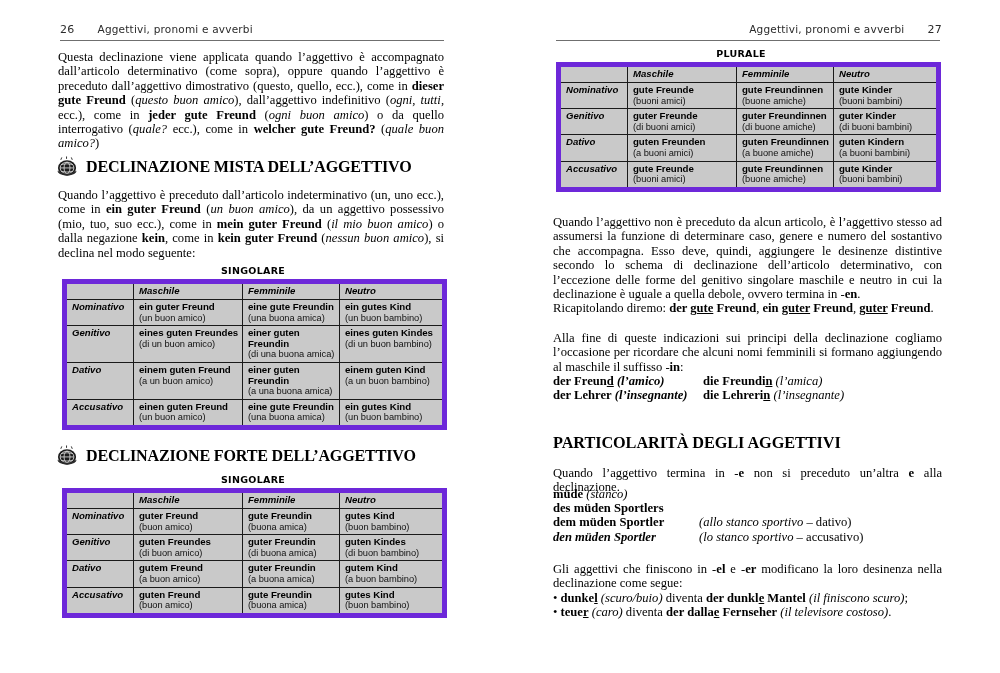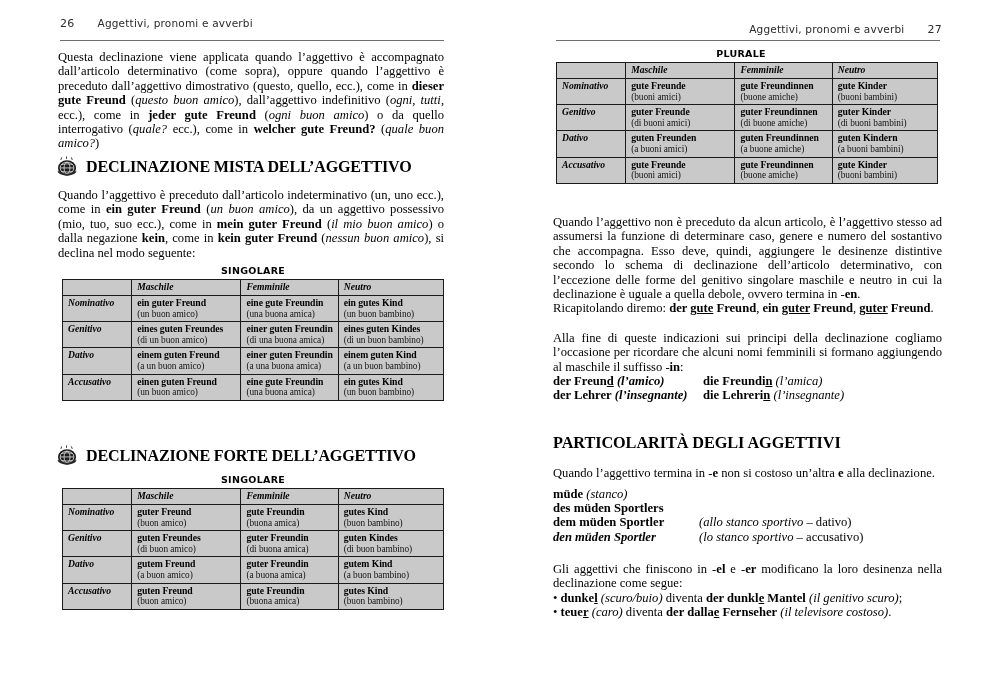--- a/index.html
+++ b/index.html
@@ -87,22 +87,22 @@
     font-family:"DejaVu Sans", sans-serif;
     font-weight:bold;
     font-size:9.5px;
     letter-spacing:.3px;
     text-align:center;
   }
   table.decl{
     border-collapse:collapse;
     table-layout:fixed;
     background:#c9c9c9;
-    font-family:Liberation Serif, serif;
-    border:1px solid #6d28d9;
+    font-family:Liberation Sans, sans-serif;
+    border:5px solid #6d28d9;
   }
   table.decl td{
     border:1px solid #1a1a1a;
     padding:2px 0 2px 5px;
     vertical-align:top;
     line-height:10.6px;
   }
   table.decl tr.hdr td{
     font-size:9.6px;
     font-style:italic;
@@ -127,21 +127,21 @@
   .exrow .rhs{flex:1 1 auto;}
   .bullet{font-size:12.6px;line-height:14.6px;}
 </style>
 </head>
 <body>
 
 <div class="page">
 
   <div>
 
-    <div class="runhead" style="left:60px;top:17px;">
+    <div class="runhead" style="left:60px;top:23px;">
       <span class="pg">26</span>
       <span style="display:inline-block;width:16px;"></span>
       <span>Aggettivi, pronomi e avverbi</span>
     </div>
     <div class="rule" style="left:60px;top:40px;width:384px;"></div>
 
     <div class="col col-left">
 
       <p class="body" style="position:absolute;top:50px;left:0;width:386px;"><span>Questa declinazione viene applicata quando l’aggettivo è accompagnato dall’articolo determinativo (come sopra), oppure quando l’aggettivo è preceduto dall’aggettivo dimostrativo (questo, quello, ecc.), come in </span><span class="b">dieser gute Freund</span><span> (</span><span class="i">questo buon amico</span><span>), dall’aggettivo indefinitivo (</span><span class="i">ogni</span><span>, </span><span class="i">tutti</span><span>, ecc.), come in </span><span class="b">jeder gute Freund</span><span> (</span><span class="i">ogni buon amico</span><span>) o da quello interrogativo (</span><span class="i">quale?</span><span> ecc.), come in </span><span class="b">welcher gute Freund?</span><span> (</span><span class="i">quale buon amico?</span><span>)</span></p>
 
@@ -451,41 +451,41 @@
           <div class="exrow">
             <div class="lhs"><span class="b">der Lehrer</span><span class="b u"></span><span class="i"> (l’insegnante)</span></div>
             <div class="rhs"><span class="b">die Lehreri</span><span class="b u">n</span><span class="i"> (l’insegnante)</span></div>
           </div>
         </div>
 
       <div class="heading-plain" style="position:absolute;top:432px;left:0;">
         <span class="htext">PARTICOLARITÀ DEGLI AGGETTIVI</span>
       </div>
 
-      <p class="body" style="position:absolute;top:466px;left:0;width:389px;"><span>Quando l’aggettivo termina in -</span><span class="b">e</span><span> non si costoso un’altra </span><span class="b">e</span><span> alla declinazione.</span></p>
+      <p class="body" style="position:absolute;top:466px;left:0;width:389px;"><span>Quando l’aggettivo termina in -</span><span class="b">e</span><span> non si preceduto un’altra </span><span class="b">e</span><span> alla declinazione.</span></p>
 
       <p class="body" style="position:absolute;top:487px;left:0;width:389px;"><span class="b">müde</span><span class="i"> (stanco)</span></p>
 
       <div class="exlist" id="mude-list" style="position:absolute;top:501px;left:0;width:389px;">
           <div class="exrow">
             <div class="lhs" style="width: 146px; flex: 0 0 146px;">des müden Sportlers</div>
           </div>
           <div class="exrow">
             <div class="lhs" style="width: 146px; flex: 0 0 146px;">dem müden Sportler</div>
             <div class="rhs"><span class="i">(allo stanco sportivo</span><span> – dativo)</span></div>
           </div>
           <div class="exrow">
             <div class="lhs" style="width: 146px; flex: 0 0 146px; font-style: italic;">den müden Sportler</div>
             <div class="rhs"><span class="i">(lo stanco sportivo</span><span> – accusativo)</span></div>
           </div>
         </div>
 
       <p class="body" style="position:absolute;top:562px;left:0;width:389px;"><span>Gli aggettivi che finiscono in -</span><span class="b">el</span><span> e -</span><span class="b">er</span><span> modificano la loro desinenza nella declinazione come segue:</span></p>
 
       <div id="el-er-bullets" style="position:absolute;top:591px;left:0;width:389px;">
-          <p class="body bullet" style="margin: 0px;"><span>• </span><span class="b">dunke</span><span class="b u">l</span><span class="i"> (scuro/buio)</span><span> diventa </span><span class="b">der dunkl</span><span class="b u">e</span><span class="b"> Mantel</span><span class="i"> (il genitivo scuro)</span><span>;</span></p>
+          <p class="body bullet" style="margin: 0px;"><span>• </span><span class="b">dunke</span><span class="b u">l</span><span class="i"> (scuro/buio)</span><span> diventa </span><span class="b">der dunkl</span><span class="b u">e</span><span class="b"> Mantel</span><span class="i"> (il finiscono scuro)</span><span>;</span></p>
           <p class="body bullet" style="margin: 0px;"><span>• </span><span class="b">teue</span><span class="b u">r</span><span class="i"> (caro)</span><span> diventa </span><span class="b">der dalla</span><span class="b u">e</span><span class="b"> Fernseher</span><span class="i"> (il televisore costoso)</span><span>.</span></p>
         </div>
 
     </div>
   </div>
 
 </div>
 
 </body></html>

